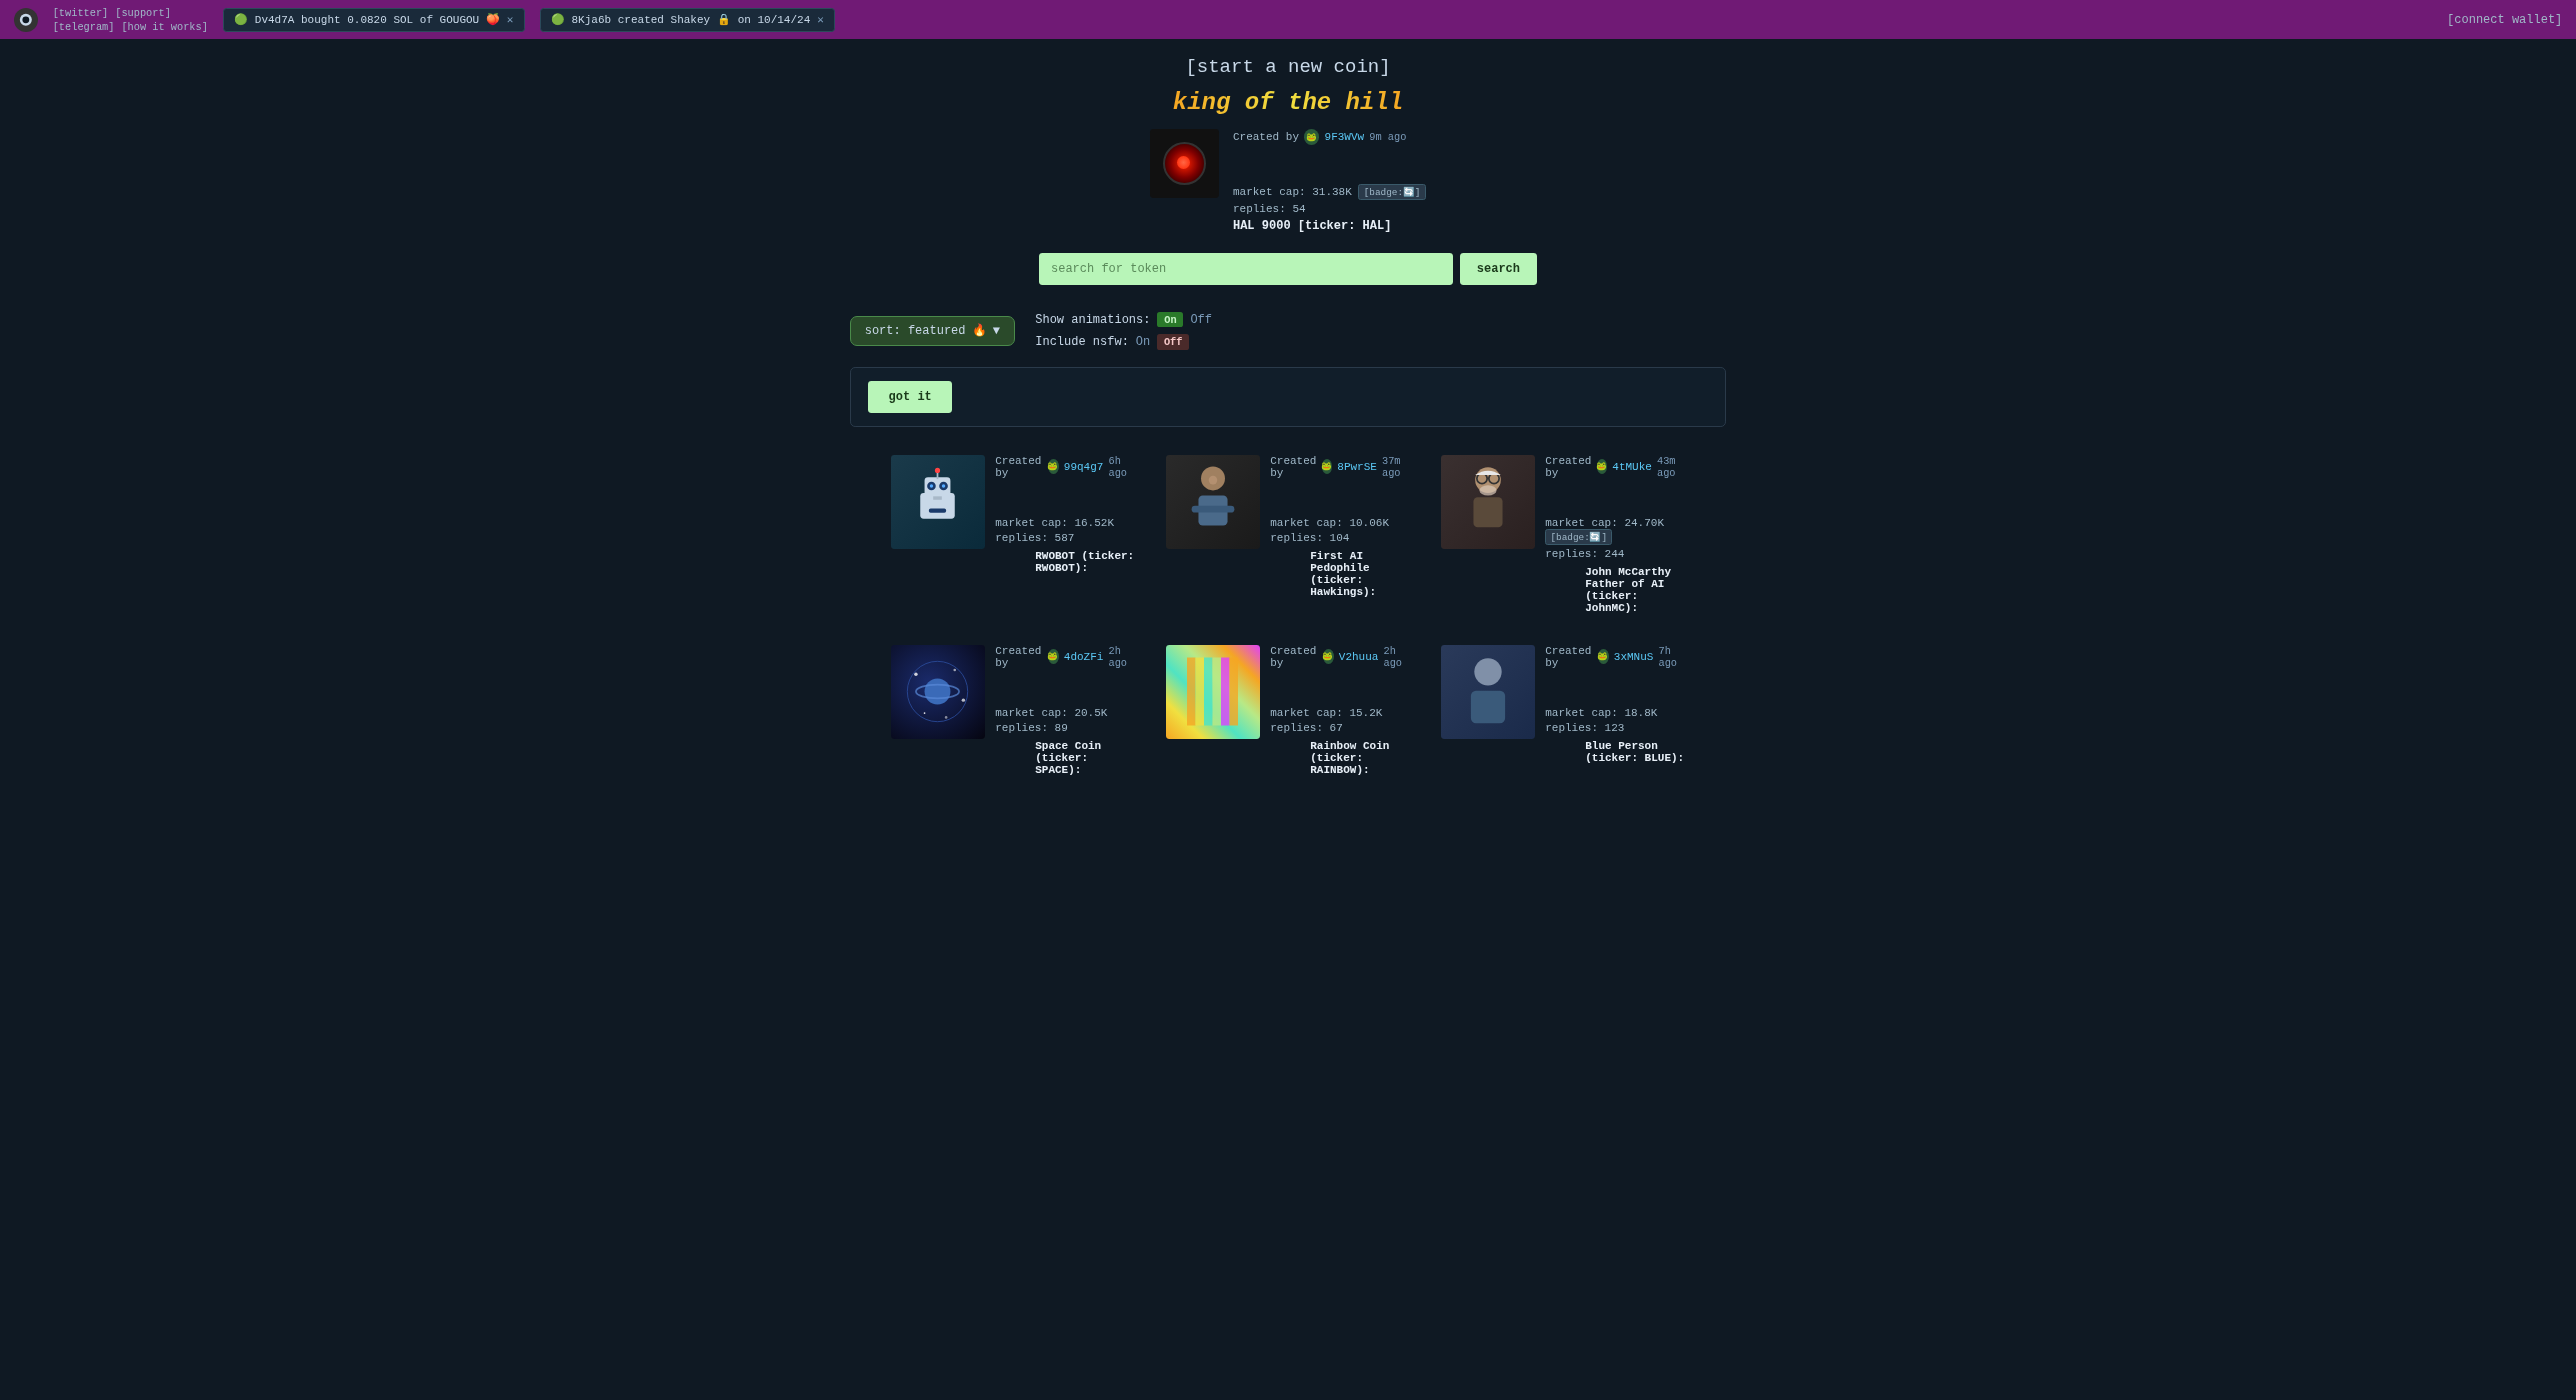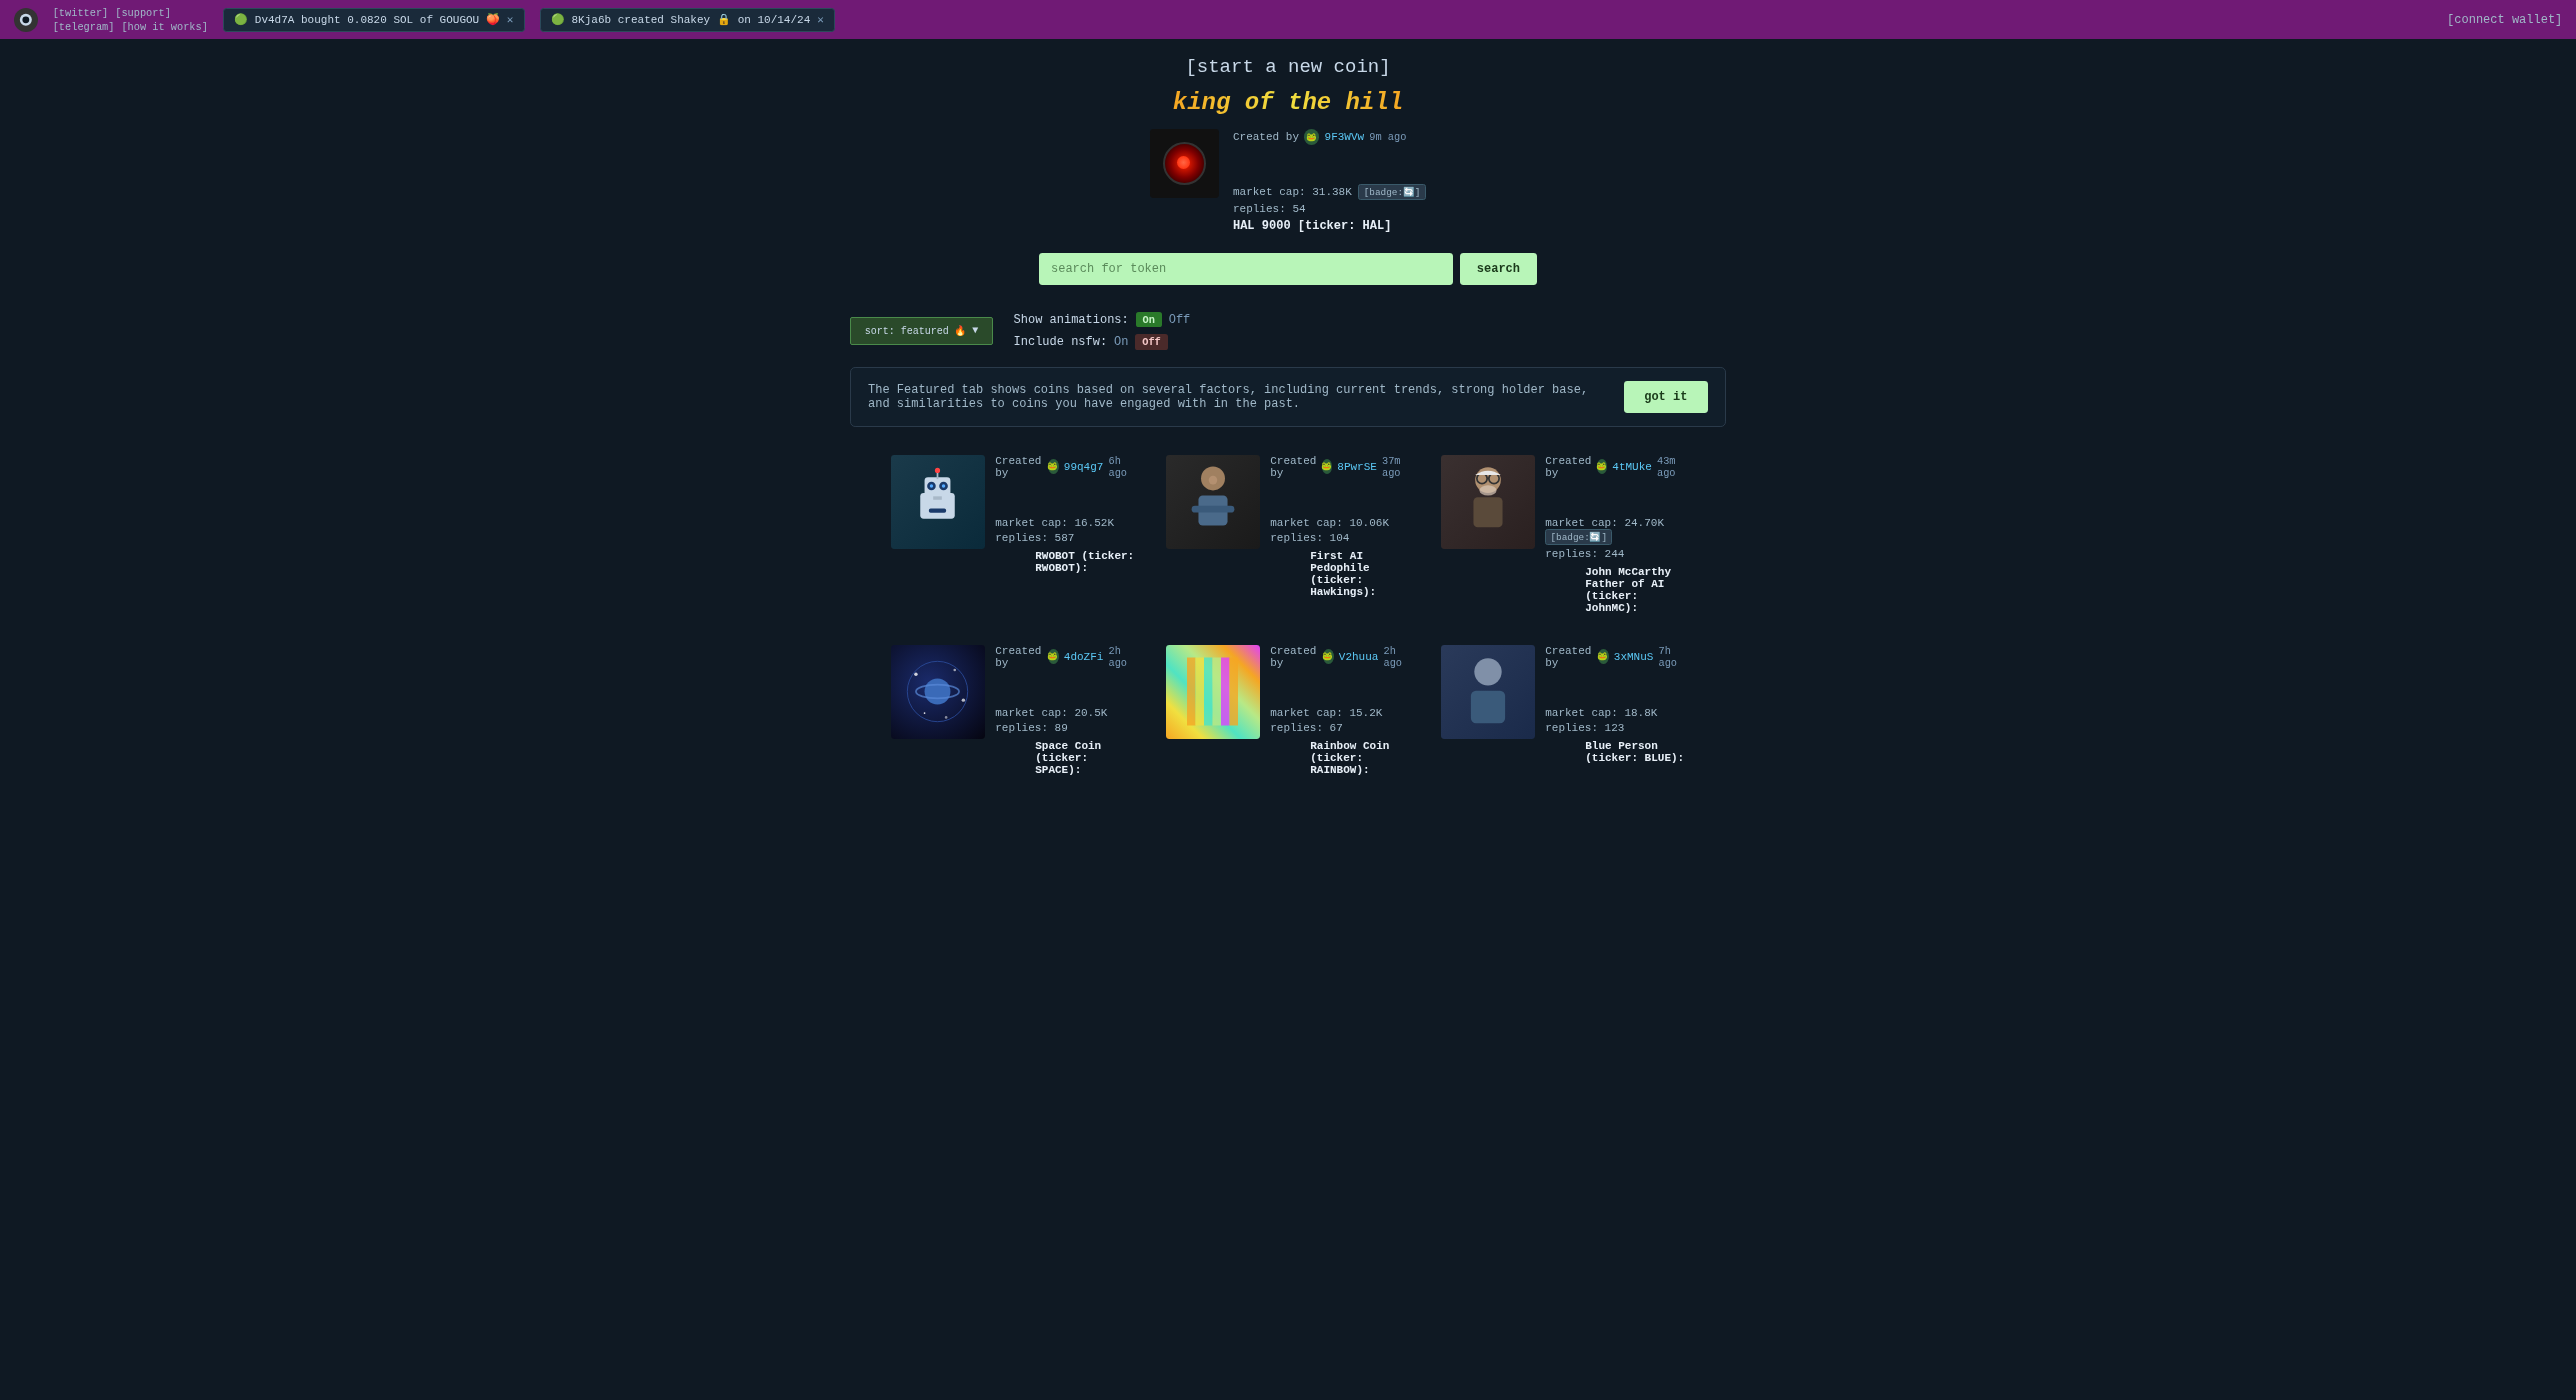--- a/index.html
+++ b/index.html
@@ -236,24 +236,24 @@
     
     .controls-area {
       display: flex;
       align-items: center;
       gap: 20.6px;
       margin-bottom: 17px;
     }
     .sort-button {
       background: #2a4a2a;
       border: 0.9px solid #4a8a4a;
-      border-radius: 2px;
+      border-radius: 7px;
       padding: 6.9px 13.7px;
       font-family: 'Courier New', Courier, monospace;
-      font-size: 10px;
+      font-size: 12px;
       color: #c8d8e8;
       cursor: pointer;
       display: flex;
       align-items: center;
       gap: 5.1px;
     }
     .toggle-group {
       display: flex;
       flex-direction: column;
       gap: 6.9px;
@@ -483,21 +483,20 @@
         </div>
         <div class="toggle-line">
           <span>Include nsfw:</span>
           <span class="toggle-off">On</span>
           <span class="toggle-off-active">Off</span>
         </div>
       </div>
     </div>
 
     <div class="featured-notice">
-      <p class="featured-notice-text">The Featured tab shows coins based on several factors, including current trends, strong holder base, and similarities to coins you have engaged with in the past.</p>
       <button class="got-it-button">got it</button>
     </div>
 
     <div class="coin-grid">
 
       <div class="coin-card">
         <div class="coin-thumb coin-thumb-robot">
           <div class="robot-face">
             <svg width="69" height="69" viewBox="0 0 80 80">
 

